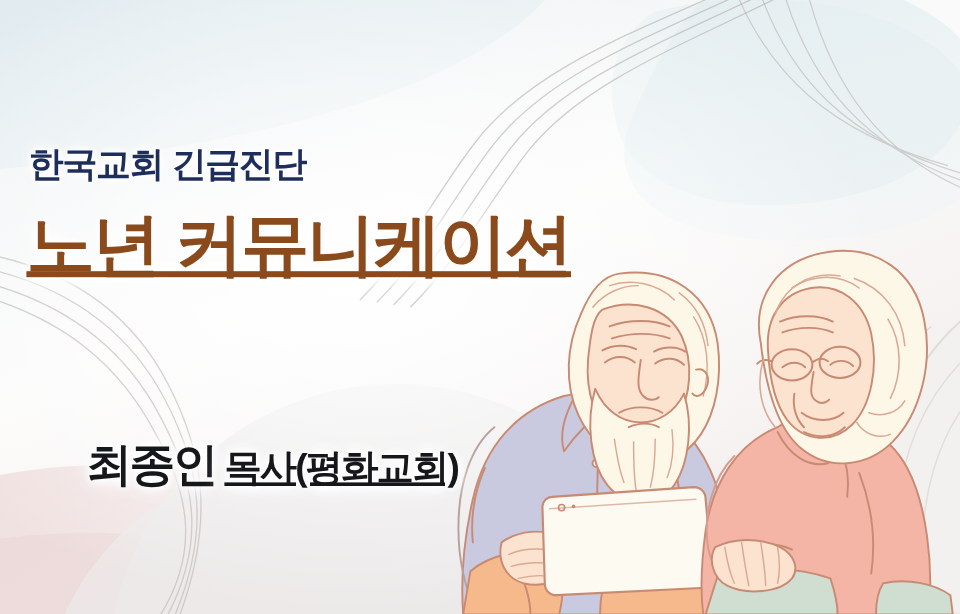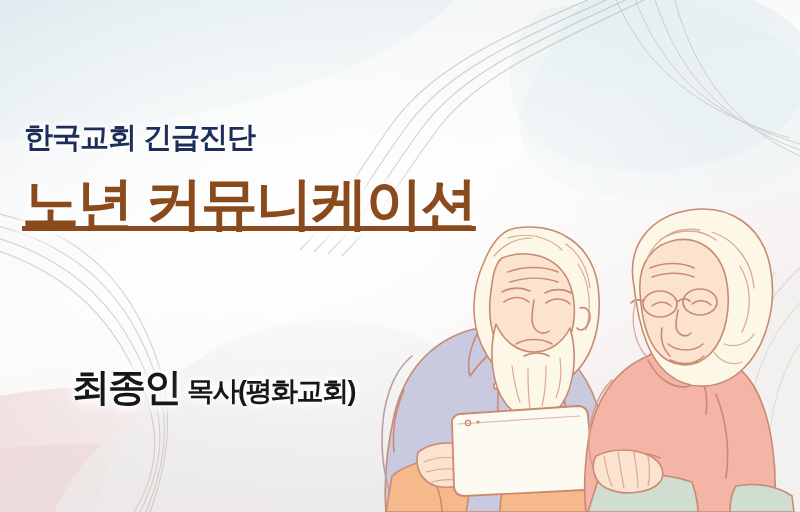--- a/index.html
+++ b/index.html
@@ -83,27 +83,28 @@
   #speaker-name {
     font-size: 38px;
     font-weight: bold;
     letter-spacing: -2px;
     color: #16171a;
     text-shadow:
       0 0 9px #ffffff, 0 0 9px #ffffff, 0 0 7px #ffffff,
       0 0 18px #ffffff, 0 0 22px rgba(255,255,255,.95);
   }
   #speaker-role {
-    font-size: 27px;
+    font-size: 31px;
     font-weight: bold;
     letter-spacing: -1.5px;
     color: #16171a;
     text-shadow:
       0 0 9px #ffffff, 0 0 9px #ffffff, 0 0 7px #ffffff,
       0 0 18px #ffffff, 0 0 22px rgba(255,255,255,.95);
+    text-decoration: underline;
   }
 </style>
 </head>
 <body>
 
 <div id="banner">
 
   <div class="layer" id="bg-base"></div>
 
   <svg class="layer" id="bg-svg" viewBox="0 0 800 512">

